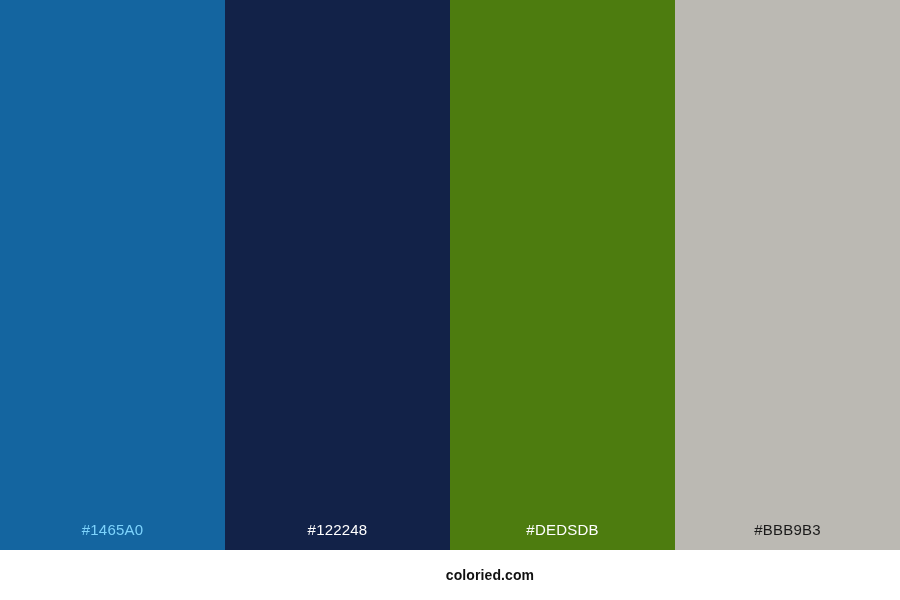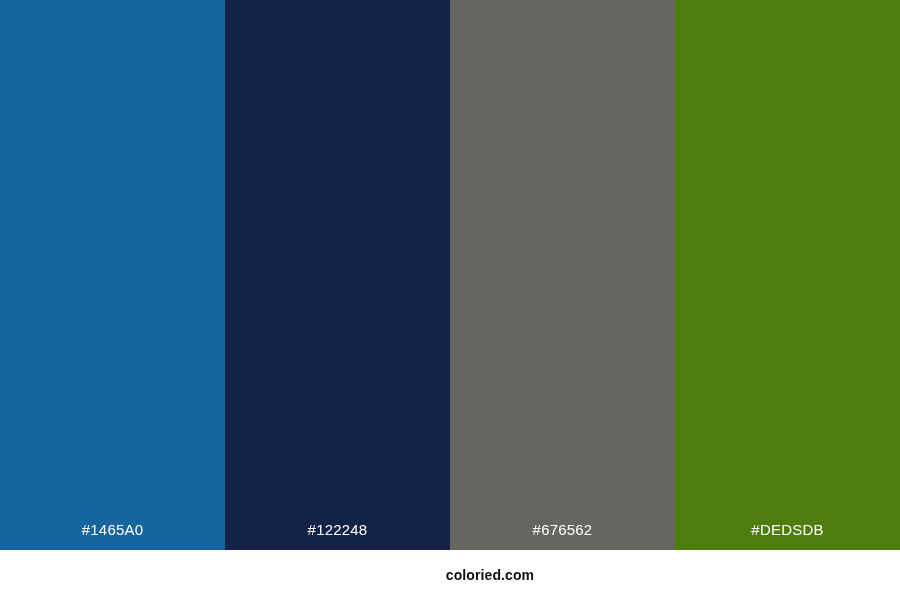--- a/index.html
+++ b/index.html
@@ -83,35 +83,35 @@
   }
 </style>
 </head>
 <body>
 
 <div id="palette-page" style="width: 900px; height: 600px; background-color: rgb(255, 255, 255);">
 
   <div id="swatch-strip" style="height: 550px;">
 
     <div class="swatch" style="background-color: rgb(20, 101, 160); height: 550px;">
-      <span class="swatch-label label-light" style="color: #ffffff;">#1465A0</span>
+      <span class="swatch-label label-light" style="color: #7dd3fc;">#1465A0</span>
     </div>
 
     <div class="swatch" style="background-color: rgb(18, 34, 72); height: 550px;">
       <span class="swatch-label label-light" style="color: rgb(255, 255, 255); margin-top: 48px;">#122248</span>
     </div>
 
-    <div class="swatch" style="background-color: rgb(103, 101, 98); height: 550px;">
-      <span class="swatch-label label-light" style="color: rgb(255, 255, 255);">#676562</span>
-    </div>
 
     <div class="swatch" style="background-color: #4d7c0f; height: 550px;">
       <span class="swatch-label label-light" style="color: rgb(255, 255, 255);">#DEDSDB</span>
     </div>
 
+    <div class="swatch" style="background-color: rgb(187, 185, 179); height: 550px;">
+      <span class="swatch-label label-dark" style="color: rgb(26, 26, 26);">#BBB9B3</span>
+    </div>
 
   </div>
 
   <div id="footer-bar">
     <span id="footer-credit">coloried.com</span>
   </div>
 
 </div>
 
 </body></html>

